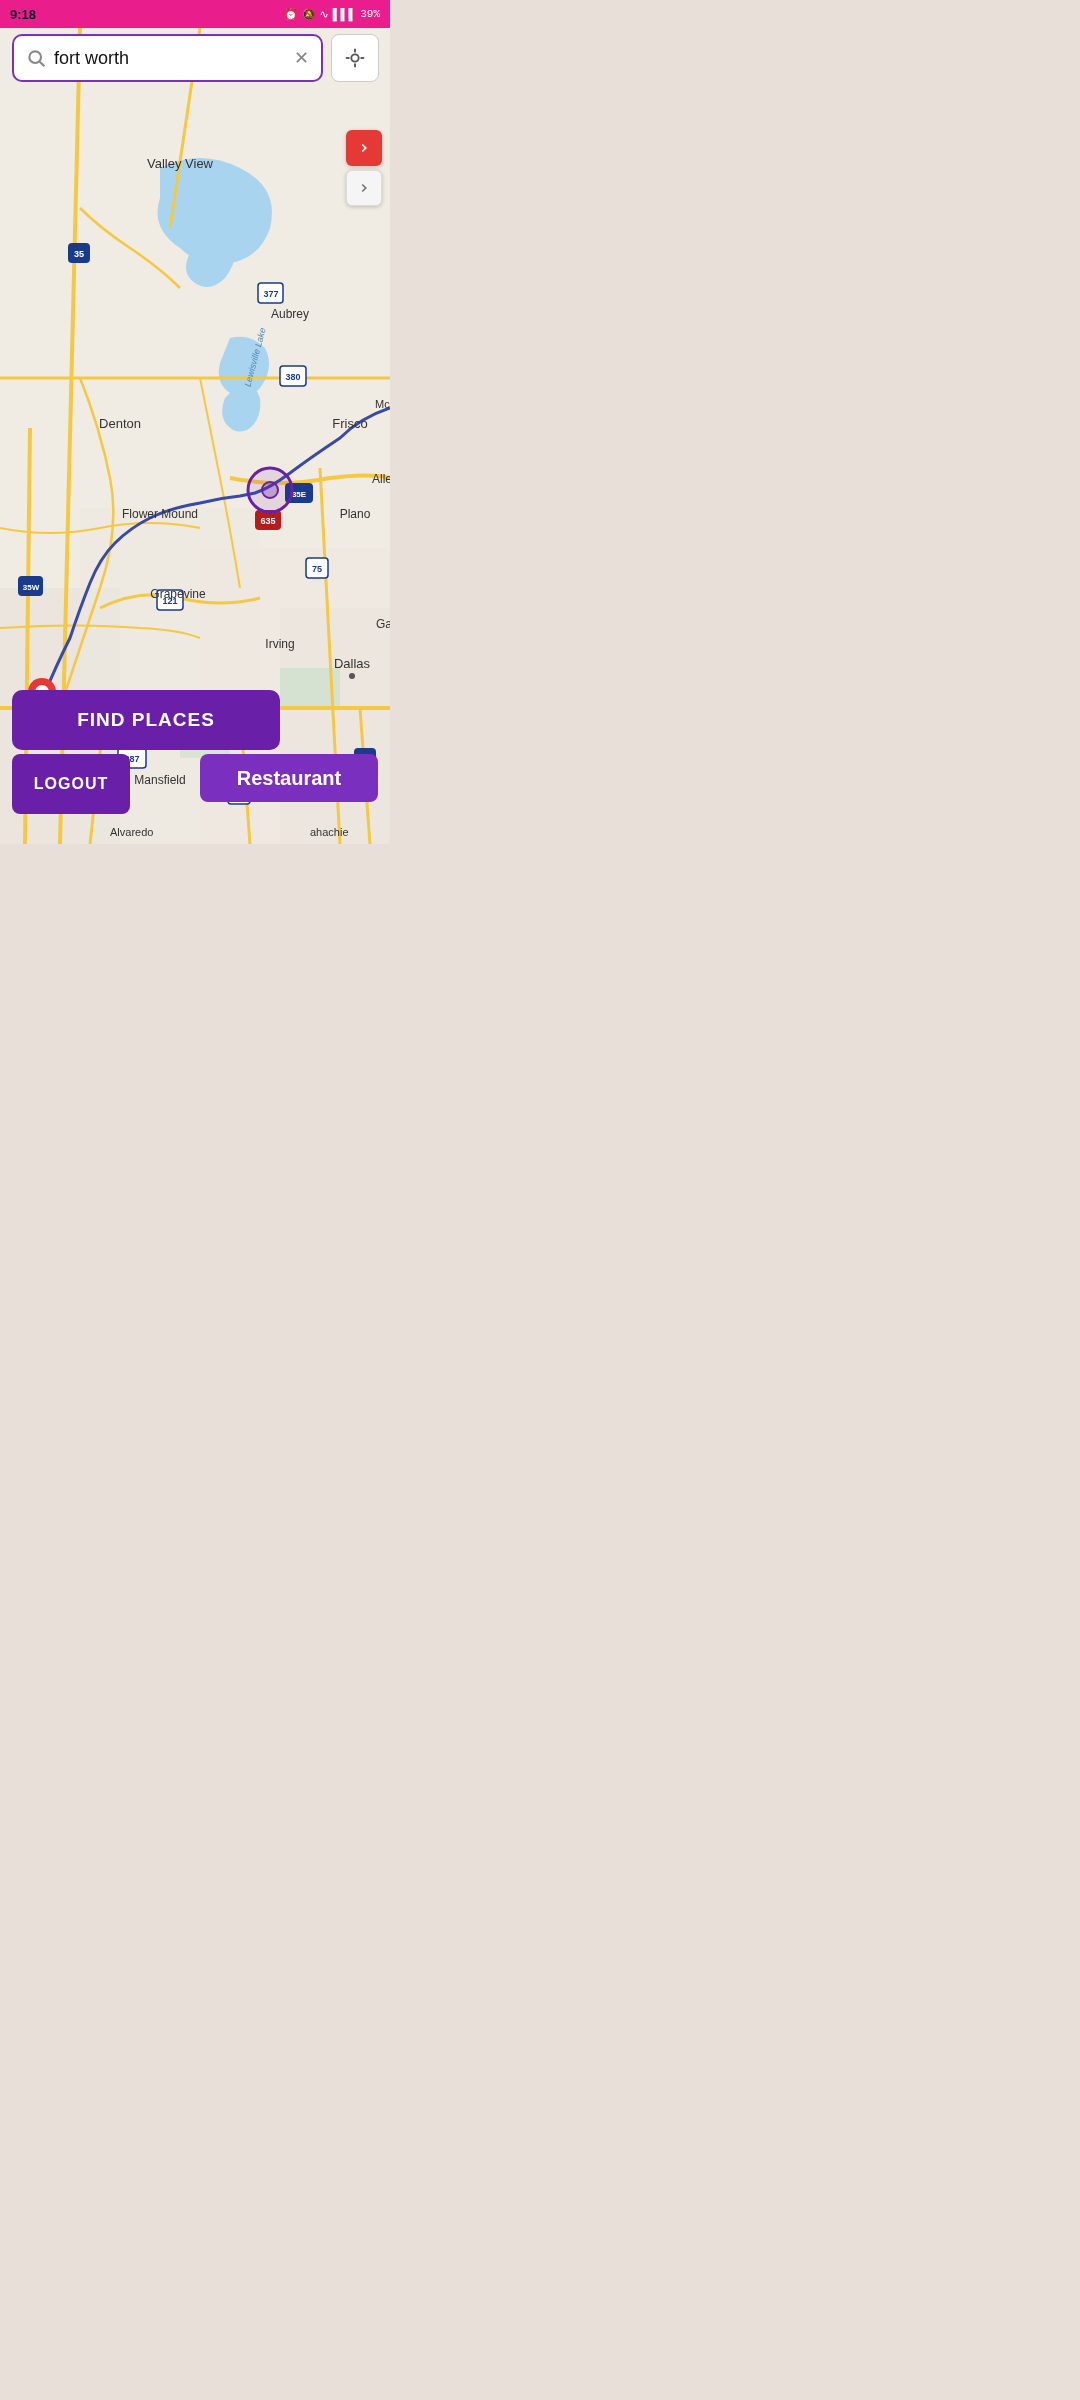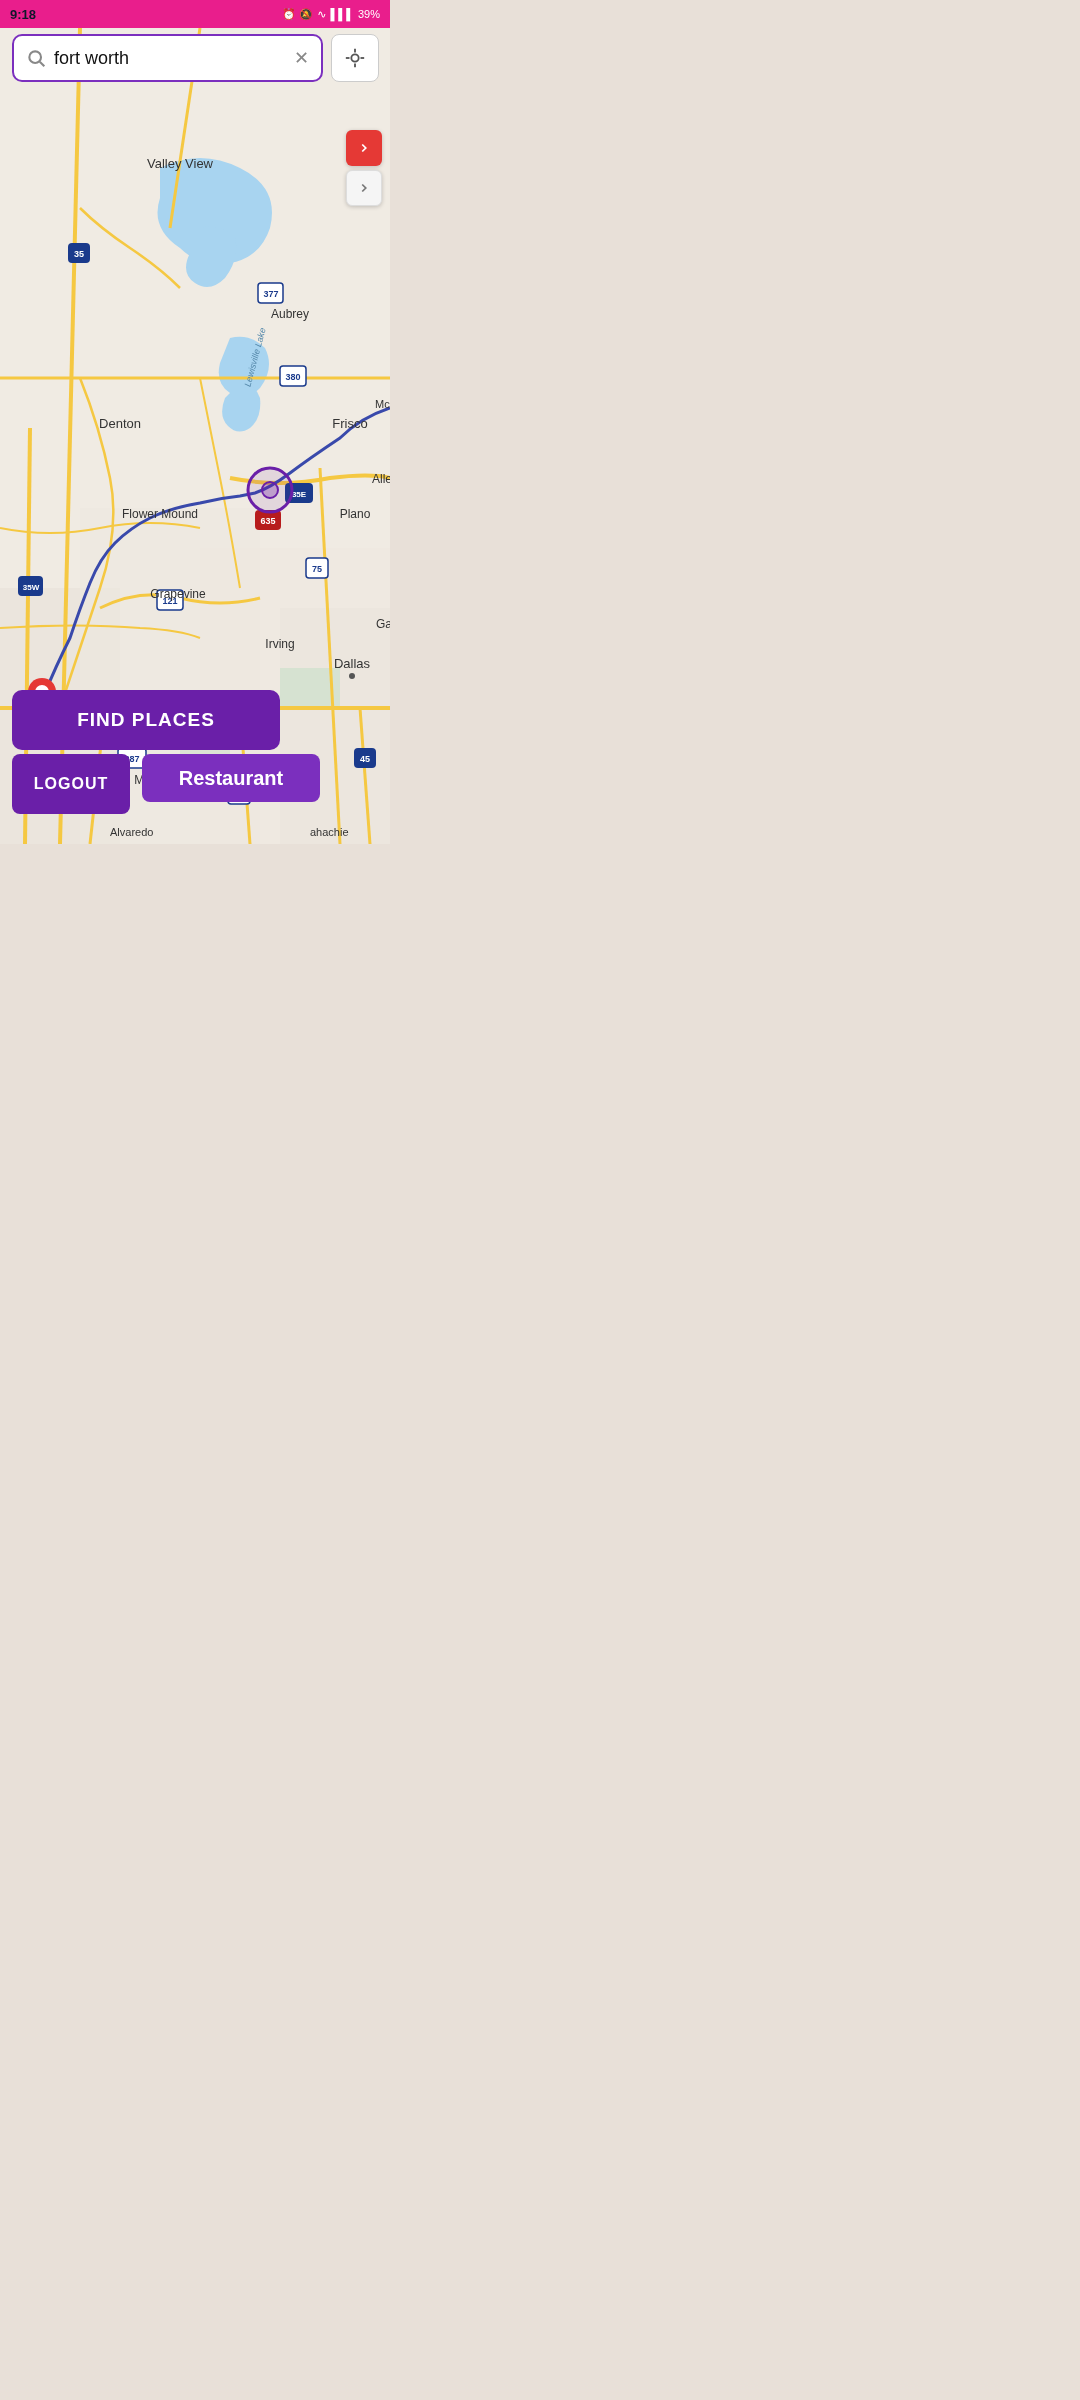--- a/index.html
+++ b/index.html
@@ -42,20 +42,21 @@
     }
 
     .status-icon-small {
       color: white;
       font-size: 11px;
     }
 
     .status-battery {
       color: white;
       font-size: 11px;
+      font-family: Liberation Mono, monospace;
     }
 
     
     .search-bar {
       position: absolute;
       top: 34px;
       left: 12px;
       right: 12px;
       height: 48px;
       display: flex;
@@ -146,21 +147,22 @@
       color: white;
       font-size: 19px;
       font-weight: 700;
       letter-spacing: 1px;
       cursor: pointer;
       margin-bottom: 4px;
     }
 
     .bottom-row {
       display: flex;
-      gap: 12px;
+      gap: 20px;
+      justify-content: space-between;
     }
 
     .logout-btn {
       width: 118px;
       height: 60px;
       background: #6a1fa8;
       border: none;
       border-radius: 8px;
       color: white;
       font-size: 16px;

